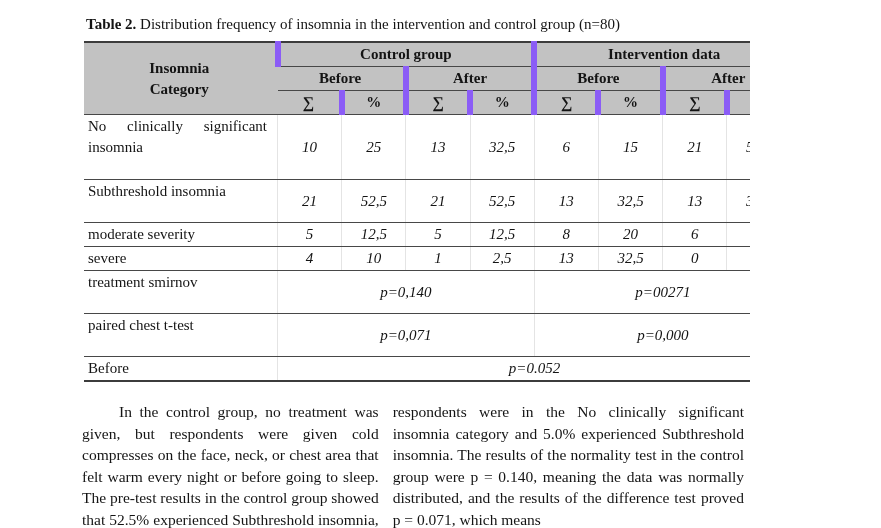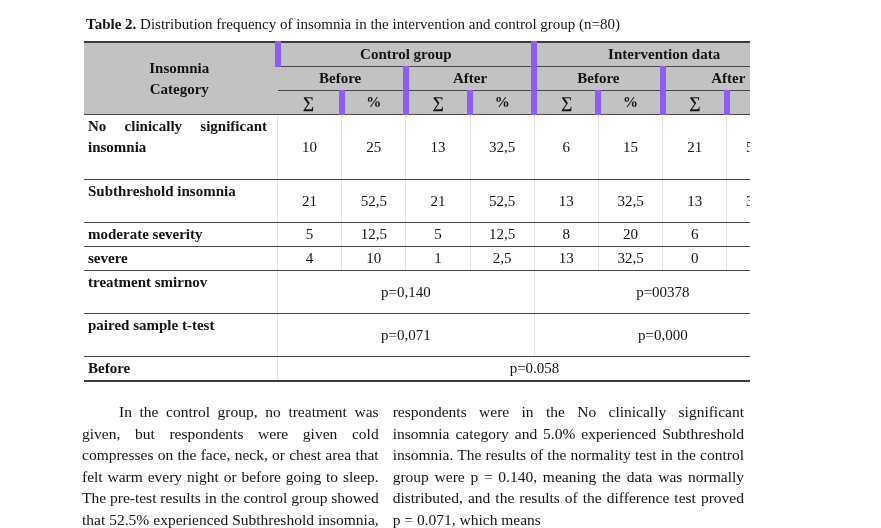--- a/index.html
+++ b/index.html
@@ -51,25 +51,25 @@
     padding:1px 3px;
     border-bottom:1.5px solid #474747;
     border-left:1px solid #e4e4e4;
   }
   tbody tr > *:first-child{border-left:none;}
   tbody th.row-label{
     text-align:justify;
     vertical-align:top;
     padding-left:4px;
     padding-right:10px;
-    font-weight:bold;
   }
   tbody td{
     text-align:center;
     vertical-align:middle;
+    font-style:italic;
   }
   tr.tall td{height:62px;}
   tr.mid td{height:40px;}
   tr.statrow td{height:40px;text-align:center;}
   .sum-glyph{font-size:16px;}
   .bodytext{
     display:flex;
     margin-top:19px;
     margin-left:-2px;
     gap:14px;
@@ -168,30 +168,30 @@
         <td>1</td>
         <td>2,5</td>
         <td>13</td>
         <td>32,5</td>
         <td>0</td>
         <td>0</td>
       </tr>
       <tr class="statrow">
         <th class="row-label">treatment smirnov</th>
         <td colspan="4">p=0,140</td>
-        <td colspan="4">p=00378</td>
+        <td colspan="4">p=00271</td>
       </tr>
       <tr class="statrow">
-        <th class="row-label">paired sample t-test</th>
+        <th class="row-label">paired chest t-test</th>
         <td colspan="4">p=0,071</td>
         <td colspan="4">p=0,000</td>
       </tr>
       <tr>
         <th class="row-label">Before</th>
-        <td colspan="8">p=0.058</td>
+        <td colspan="8">p=0.052</td>
       </tr>
     </tbody>
   </table>
 
   <div class="bodytext">
     <div class="col-left">
       <p>In the control group, no treatment was given, but respondents were given cold compresses on the face, neck, or chest area that felt warm every night or before going to sleep. The pre-test results in the control group showed that 52.5% experienced Subthreshold insomnia, 12.5% experienced</p>
     </div>
     <div class="col-right">
       <p>respondents were in the No clinically significant insomnia category and 5.0% experienced Subthreshold insomnia. The results of the normality test in the control group were p = 0.140, meaning the data was normally distributed, and the results of the difference test proved p = 0.071, which means</p>

